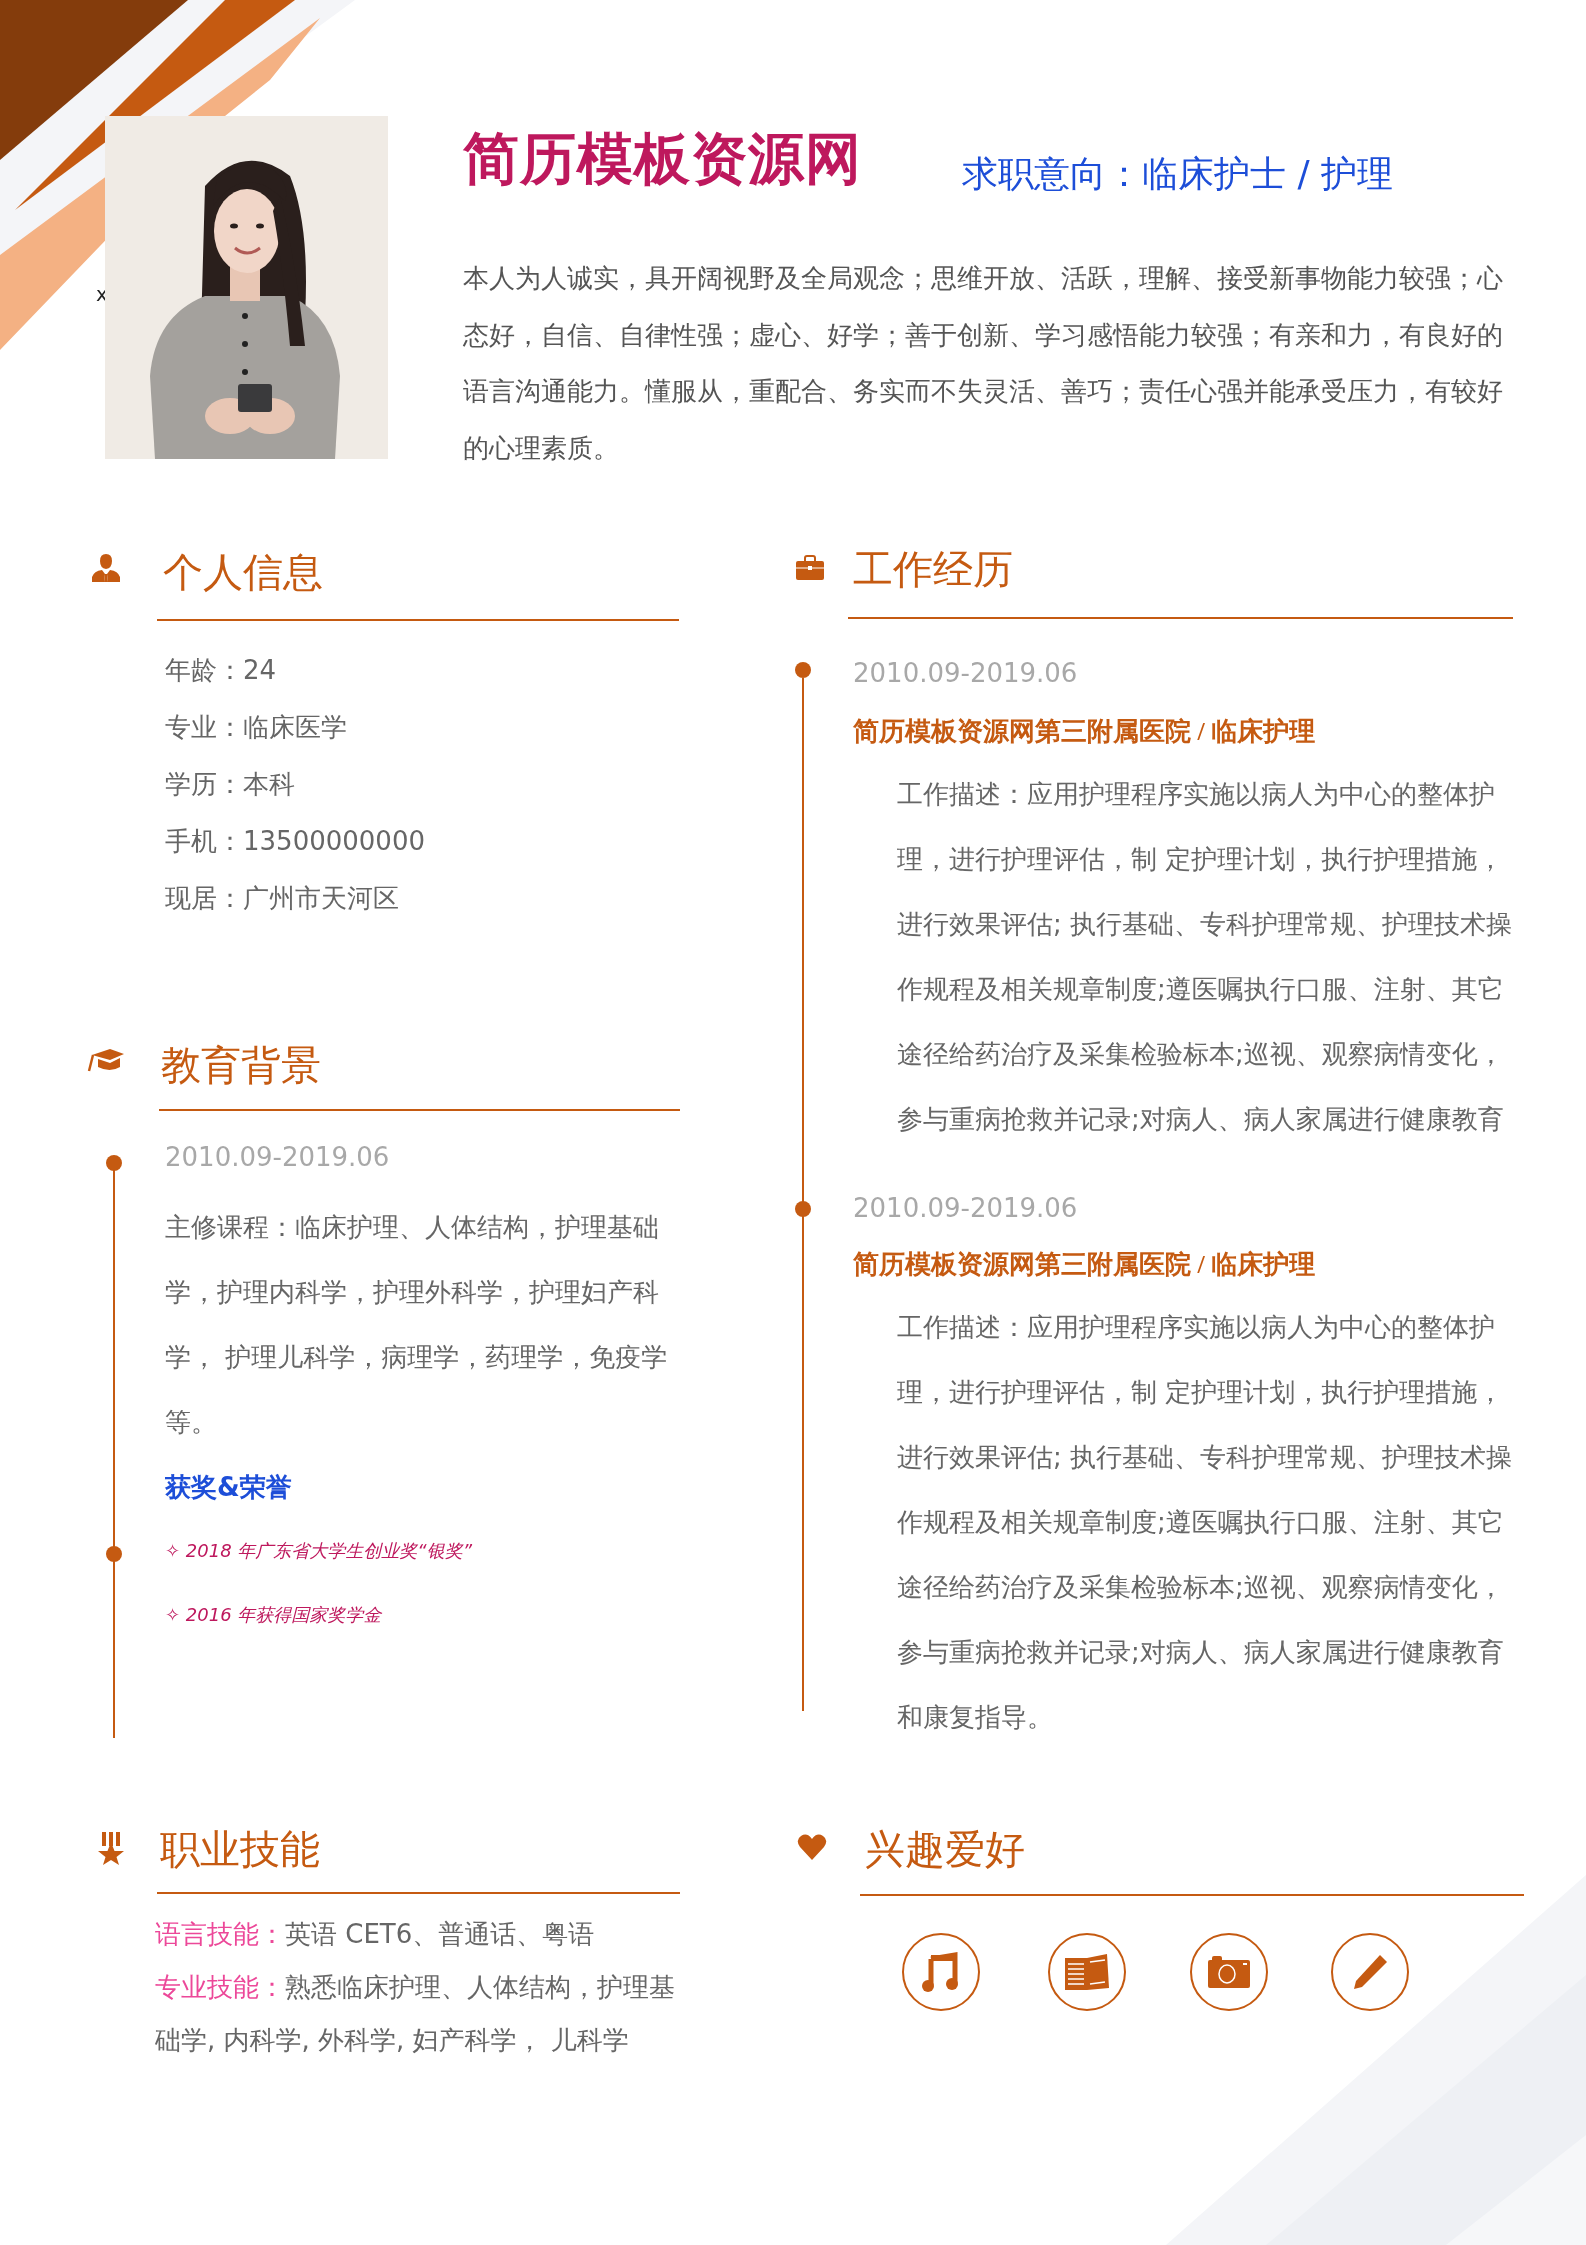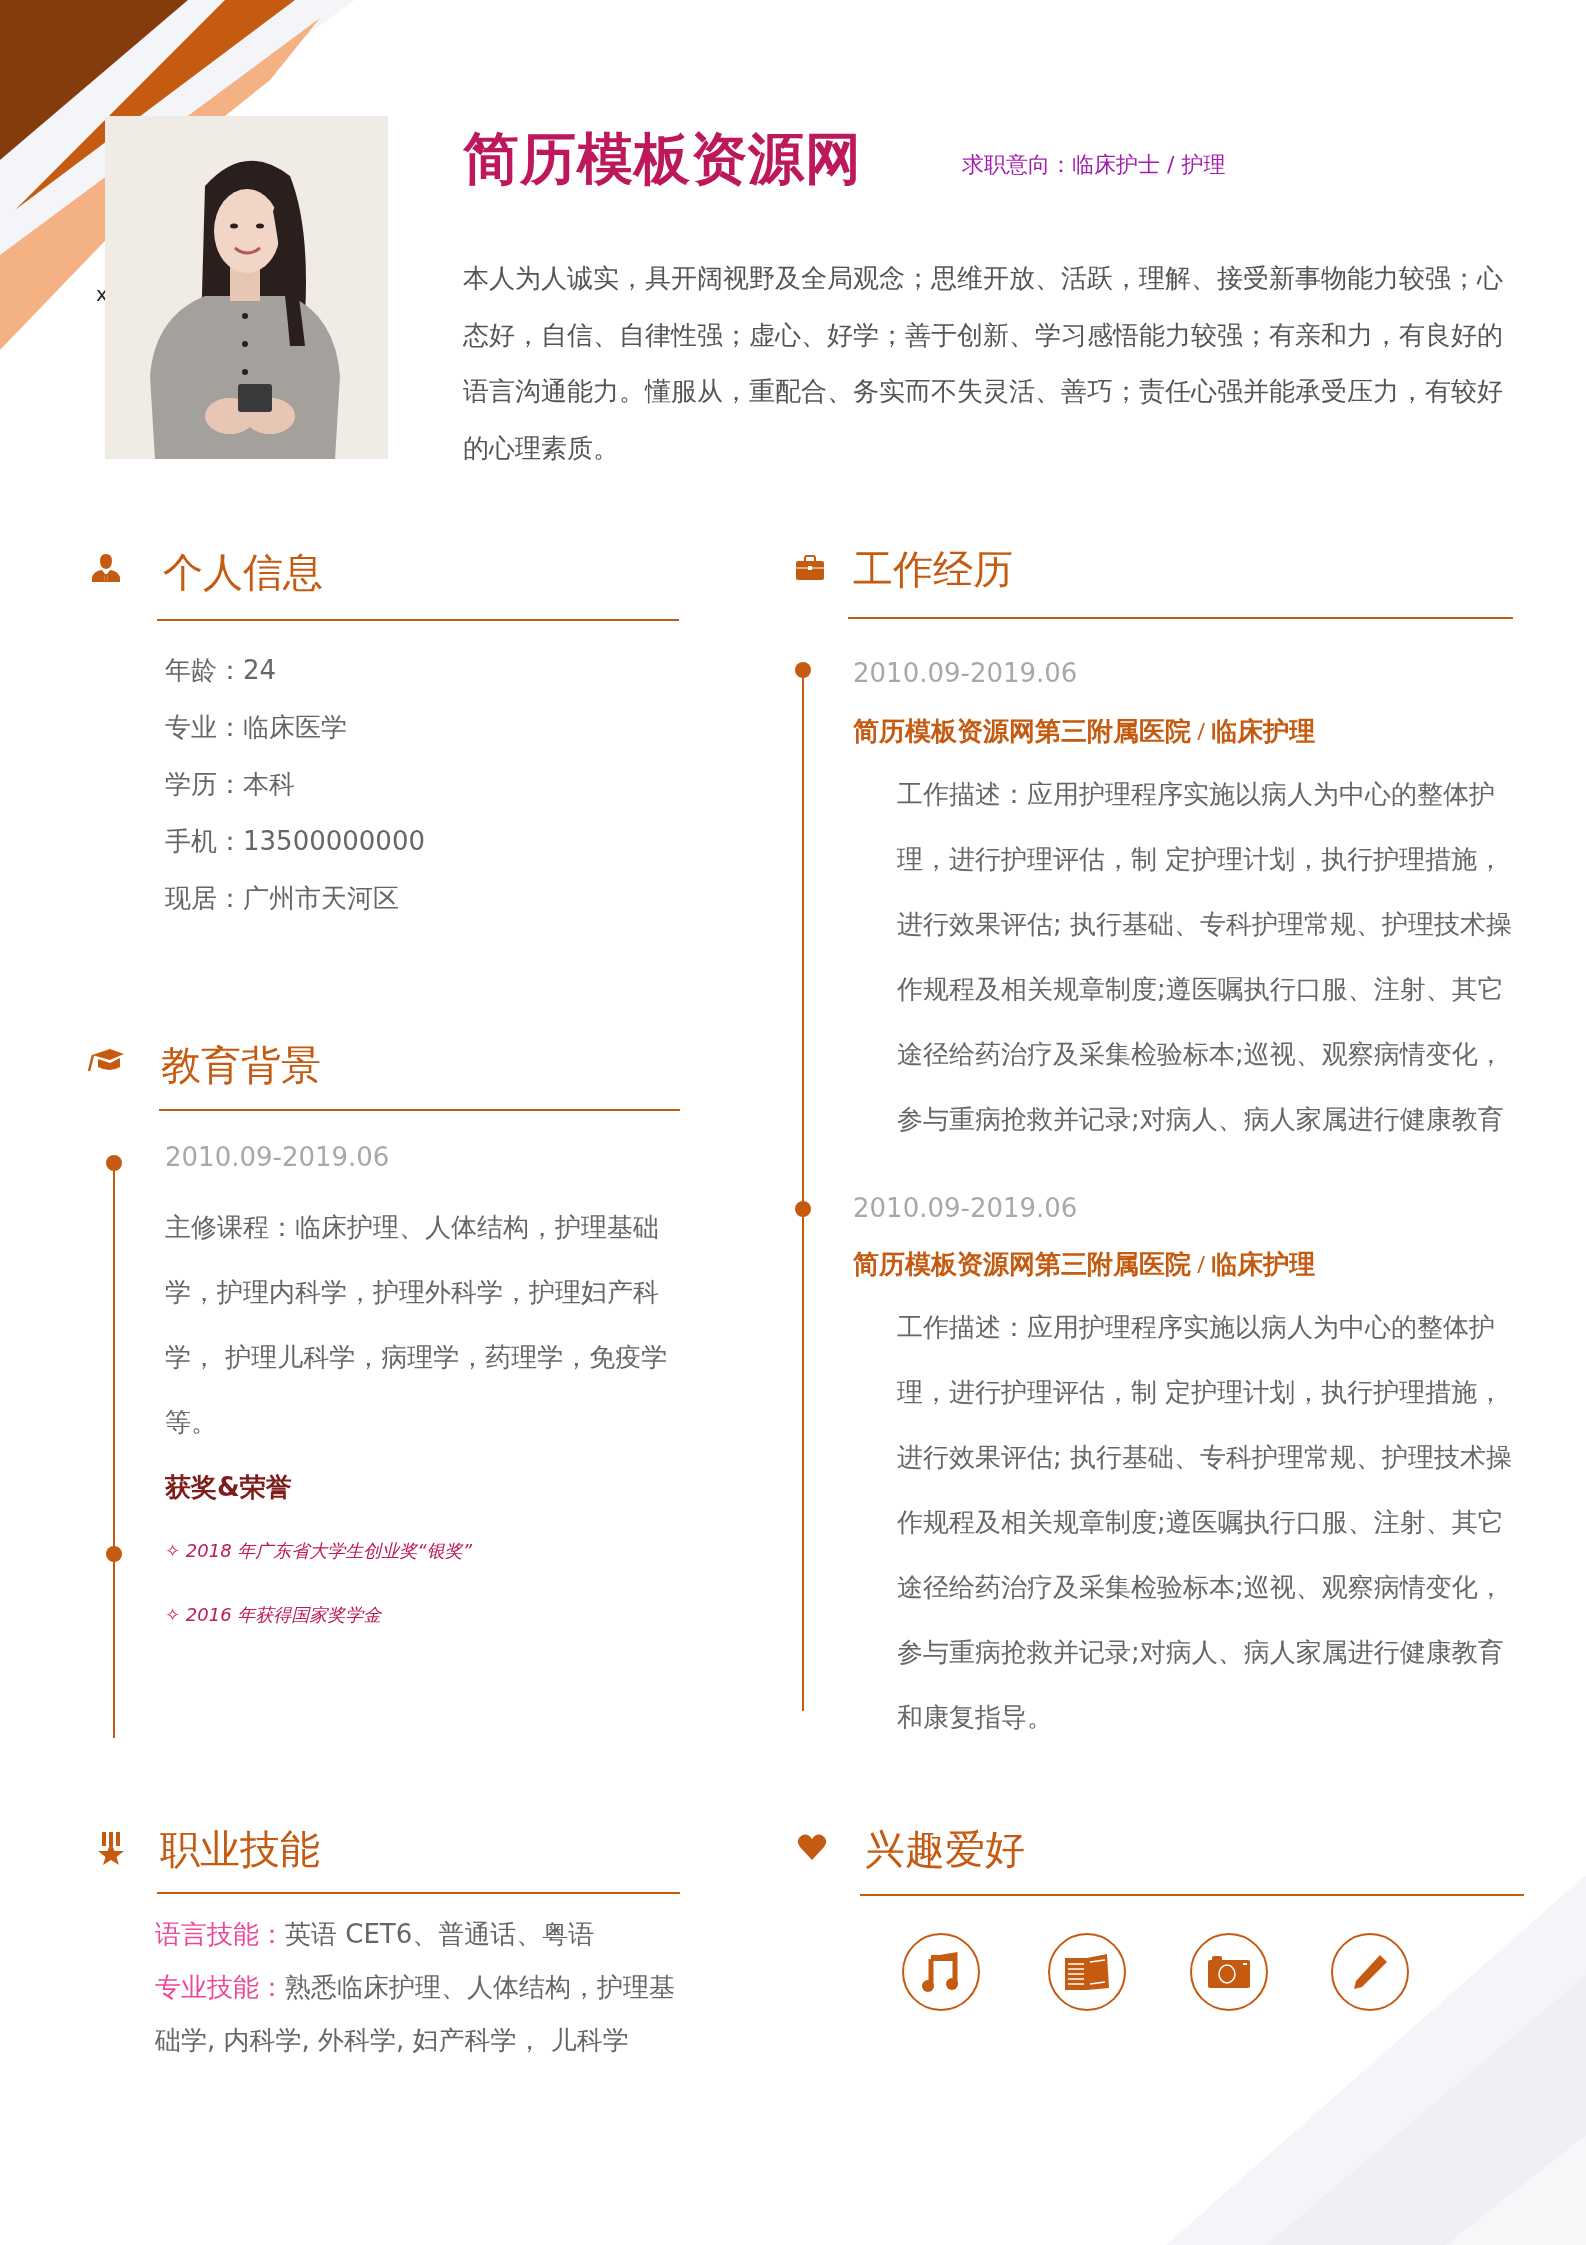--- a/index.html
+++ b/index.html
@@ -19,21 +19,21 @@
   }
   .photo svg { display: block; }
   .stray-x { position: absolute; left: 96px; top: 282px; font-size: 20px; color: #222; font-family: "DejaVu Sans", sans-serif; }
 
   
   .name {
     position: absolute; left: 463px; top: 122px; font-size: 56px; font-weight: bold;
     color: #be185d; letter-spacing: 1px;
   }
   .intention {
-    position: absolute; left: 962px; top: 150px; font-size: 22px; color: #a21caf;
+    position: absolute; left: 962px; top: 150px; font-size: 36px; color: #1d4ed8;
   }
   .intro {
     position: absolute; left: 463px; top: 250px; width: 1050px;
     font-size: 26px; line-height: 56.5px; color: #555555;
   }
 
   
   .sec-icon { position: absolute; }
   .sec-title { position: absolute; font-size: 40px; color: #c55a11; }
   .sec-rule { position: absolute; height: 2px; background: #c55a11; }
@@ -45,21 +45,21 @@
   
   .tl-line { position: absolute; width: 2px; background: #c55a11; }
   .tl-dot { position: absolute; width: 16px; height: 16px; border-radius: 50%; background: #c55a11; }
 
   .date { position: absolute; font-size: 26px; color: #a8a8a8; }
   .org { position: absolute; font-size: 26px; font-weight: bold; color: #c55a11; font-family: Liberation Serif, serif; }
 
   .edu-block { position: absolute; left: 165px; width: 520px; }
   .edu-org { font-size: 26px; font-weight: bold; color: #c55a11; line-height: 64px; }
   .edu-desc { font-size: 26px; color: #666; line-height: 65px; }
-  .award-title { font-size: 26px; font-weight: bold; color: #7f1d1d; line-height: 64px; }
+  .award-title { font-size: 26px; font-weight: bold; color: #1d4ed8; line-height: 64px; }
   .award-item { font-size: 18px; color: #be185d; line-height: 64px; font-style: italic; }
 
   .work-block { position: absolute; left: 853px; width: 660px; }
   .work-desc { font-size: 26px; color: #666; line-height: 65px; margin-left: 44px; }
 
   .skills { position: absolute; left: 155px; top: 1908px; width: 530px; font-size: 26px; color: #666; line-height: 53px; }
   .skills .lbl { color: #ec4899; font-family: Liberation Serif, serif; }
 
   .hobby { position: absolute; width: 78px; height: 78px; border: 2px solid #c55a11; border-radius: 50%; box-sizing: border-box; display: flex; align-items: center; justify-content: center; }
 </style>

